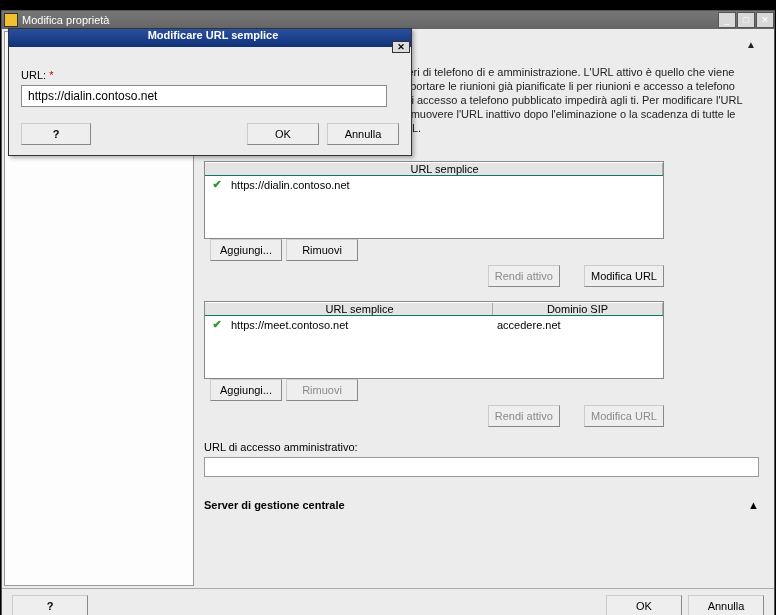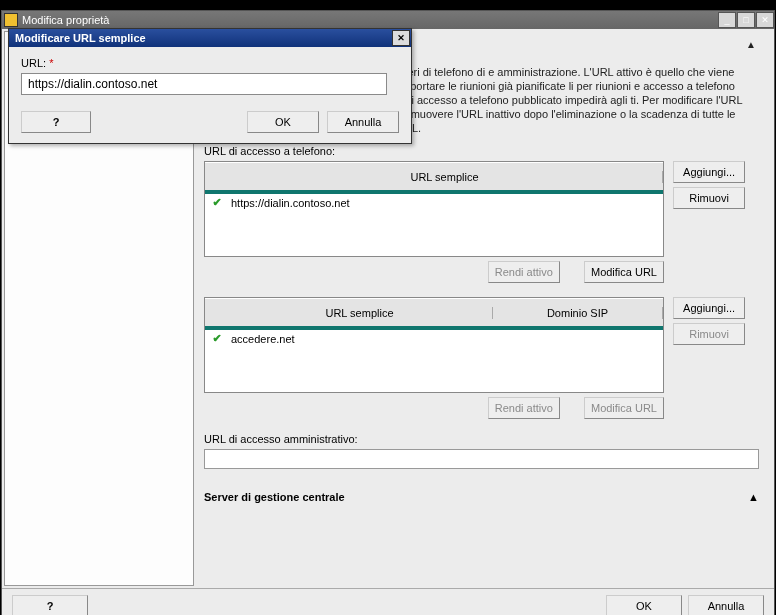--- a/index.html
+++ b/index.html
@@ -79,23 +79,23 @@
   .url-table {
     border: 1px solid #888;
     background: #fff;
     width: 460px;
     display:inline-block;
     vertical-align: top;
   }
   .url-table .hdr {
     display:flex;
     background: #e4e4e4;
-    border-bottom: 4px solid #0f766e;
+    border-bottom: 1px solid #0f766e;
     border-top: 1px solid #fff;
-    height: 32px;
+    height: 14px;
     align-items:center;
   }
   .url-table .hdr .col {
     border-right: 1px solid #aaa;
     padding: 0 4px;
     text-align:center;
   }
   .url-table .row {
     display:flex;
     height: 18px;
@@ -117,21 +117,21 @@
     height: 22px;
     min-width: 72px;
     padding: 0 6px;
     cursor: pointer;
     font-family: inherit;
     font-size: 11px;
   }
   .btn:disabled { color:#8a8a8a; cursor:default; }
   .side-btns {
     display:inline-flex;
-    flex-direction:column;
+    flex-direction:row;
     gap: 4px;
     margin-left: 6px;
     vertical-align: top;
   }
   .below-btns {
     text-align: right;
     width: 460px;
     margin: 4px 0 14px 0;
   }
   .below-btns .btn { margin-left:21px; }
@@ -172,29 +172,30 @@
     box-shadow: 2px 2px 4px rgba(0,0,0,0.3);
     z-index: 10;
   }
   .modal .m-title {
     background: linear-gradient(#2a4f9e,#10327a);
     color:#fff;
     height: 18px;
     display:flex; align-items:center;
     padding-left: 6px;
     font-weight: bold;
+    flex-direction: column;
   }
   .modal .m-title .close {
     width:18px; height:16px;
     background:#ddd; border:1px solid #333;
     color:#000; display:flex;align-items:center;justify-content:center;
     font-size:9px; cursor:pointer;
     margin-left:auto; margin-right:1px;
   }
-  .modal-body { padding: 10px 24px 10px 12px; }
+  .modal-body { padding: 10px 24px 10px 12px; margin-top: 12px; }
   .modal-label { margin-bottom:4px; }
   .required { color:#c00; }
   .modal-input {
     width: 100%; height:22px;
     background:#fff; border:1px solid #8a8a8a;
     padding: 2px 6px; font-family:inherit; font-size:12px;
   }
   .modal-footer {
     display:flex; align-items:center;
     padding: 6px 12px 10px 12px;
@@ -251,20 +252,21 @@
       
       <div>
         <div class="url-table">
           <div class="hdr">
             <div class="col" style="width:22px"></div>
             <div class="col" style="flex:1">URL semplice</div>
             <div class="col" style="width:170px">Dominio SIP</div>
           </div>
           <div class="row">
             <div class="col" style="width:22px"><span class="check">✔</span></div>
+            <div class="col" style="flex:1">https://meet.contoso.net</div>
             <div class="col" style="width:170px">accedere.net</div>
           </div>
           <div class="spacer"></div>
         </div>
         <div class="side-btns">
           <button class="btn">Aggiungi...</button>
           <button class="btn" disabled="">Rimuovi</button>
         </div>
       </div>
       <div class="below-btns">

